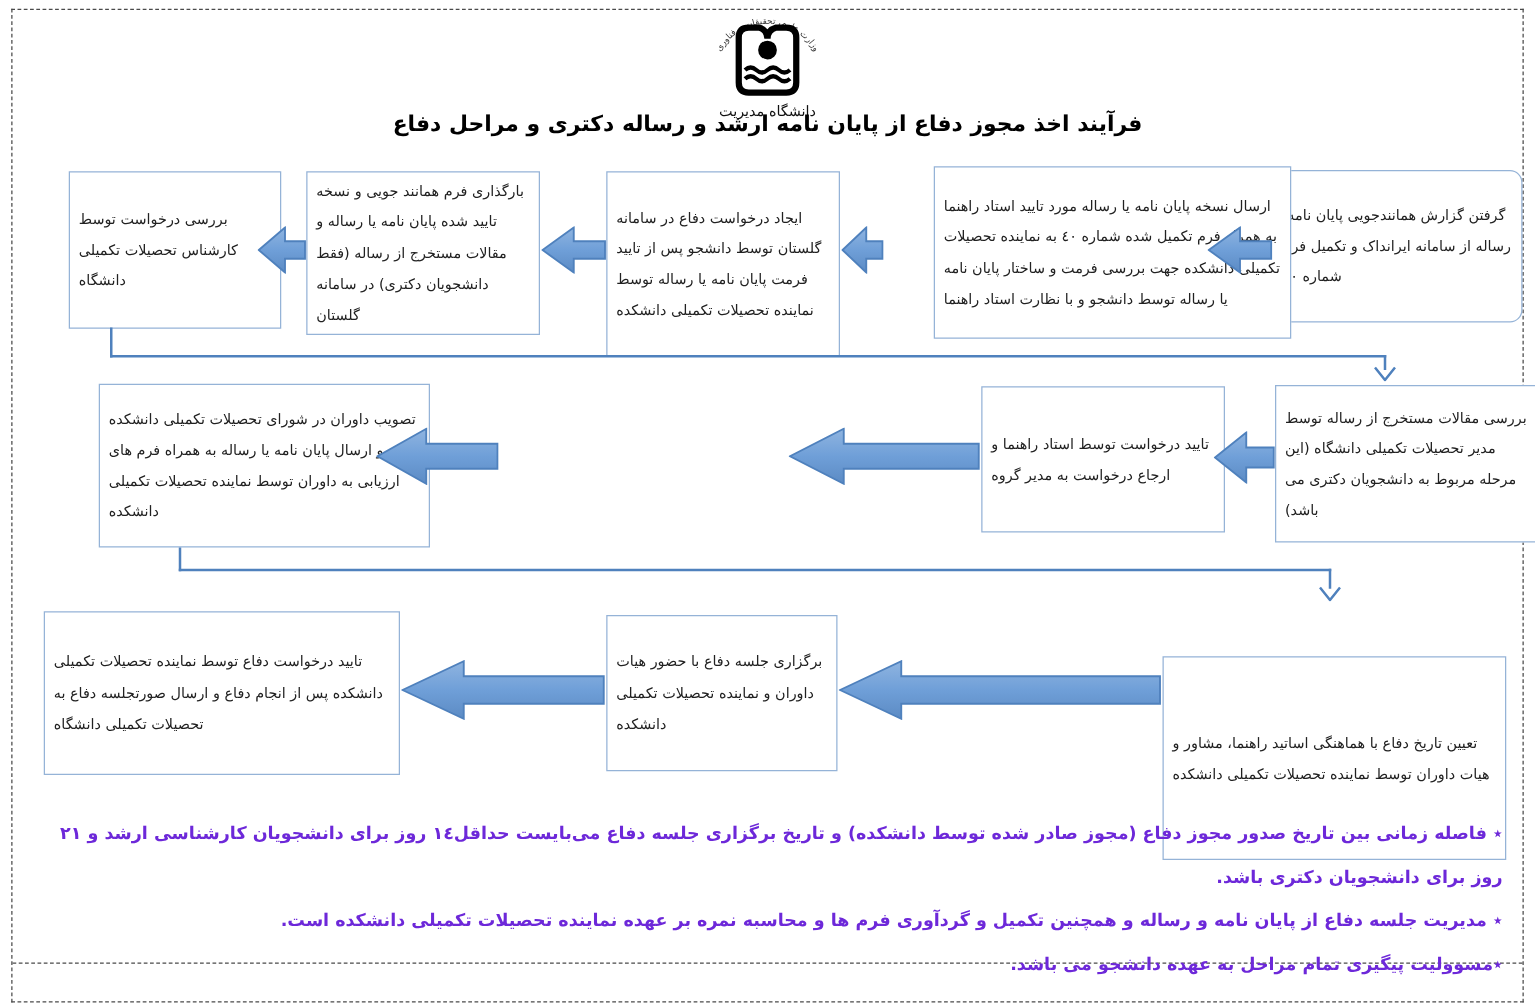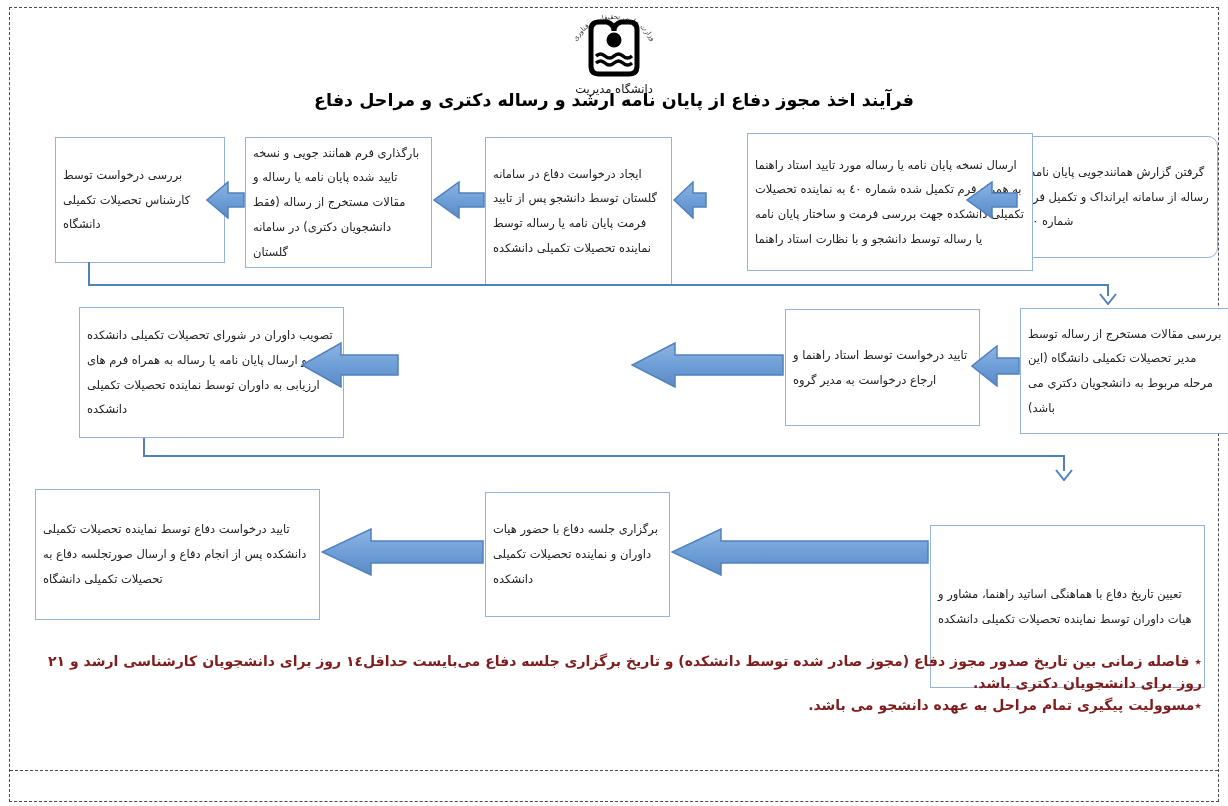--- a/index.html
+++ b/index.html
@@ -19,21 +19,21 @@
     position:absolute;border:1.6px solid var(--box_border);background:#fff;
     display:flex;align-items:center;justify-content:center;text-align:left;
     direction:rtl;color:var(--text);font-size:11.5px;line-height:2.15;padding:17px 7px;box-sizing:border-box;
   }
   .barrow{position:absolute;}
   .barrow polygon{fill:url(#arrowGrad);stroke:var(--accent);stroke-width:1.5;}
   .cline{position:absolute;background:var(--accent);}
   .chev{position:absolute;}
   .chev polyline{fill:none;stroke:var(--accent);stroke-width:2;}
   .footnotes{position:absolute;left:30px;right:26px;top:650px;direction:rtl;text-align:right;
-    font-size:14px;font-weight:bold;color:#7f1d1d;line-height:22px;}
+    font-size:14px;font-weight:bold;color:#6d28d9;line-height:35px;}
 </style>
 </head>
 <body>
 
 <div class="page">
 
   <svg width="0" height="0" style="position:absolute" aria-hidden="true">
     <defs>
       <linearGradient id="arrowGrad" x1="0" y1="0" x2="0" y2="1">
         <stop offset="0" stop-color="#8fb4e0"></stop>
@@ -119,16 +119,17 @@
 
   <svg class="barrow" style="left:671px;top:528px;" width="258" height="48">
       <polygon points="257,13 50,13 50,1 1,24 50,47 50,35 257,35"></polygon>
     </svg>
   <svg class="barrow" style="left:321px;top:528px;" width="163" height="48">
       <polygon points="162,13 50,13 50,1 1,24 50,47 50,35 162,35"></polygon>
     </svg>
 
   <div class="footnotes">
     <div>٭ فاصله زمانی بین تاریخ صدور مجوز دفاع (مجوز صادر شده توسط دانشکده) و تاریخ برگزاری جلسه دفاع می‌بایست حداقل١٤ روز برای دانشجویان کارشناسی ارشد و ٢١ روز برای دانشجویان دکتری باشد.</div>
+    <div>٭ مدیریت جلسه دفاع از پایان نامه و رساله و همچنین تکمیل و گردآوری فرم ها و محاسبه نمره بر عهده نماینده تحصیلات تکمیلی دانشکده است.</div>
     <div>٭مسوولیت پیگیری تمام مراحل به عهده دانشجو می باشد.</div>
   </div>
 
 </div>
 
 </body></html>

